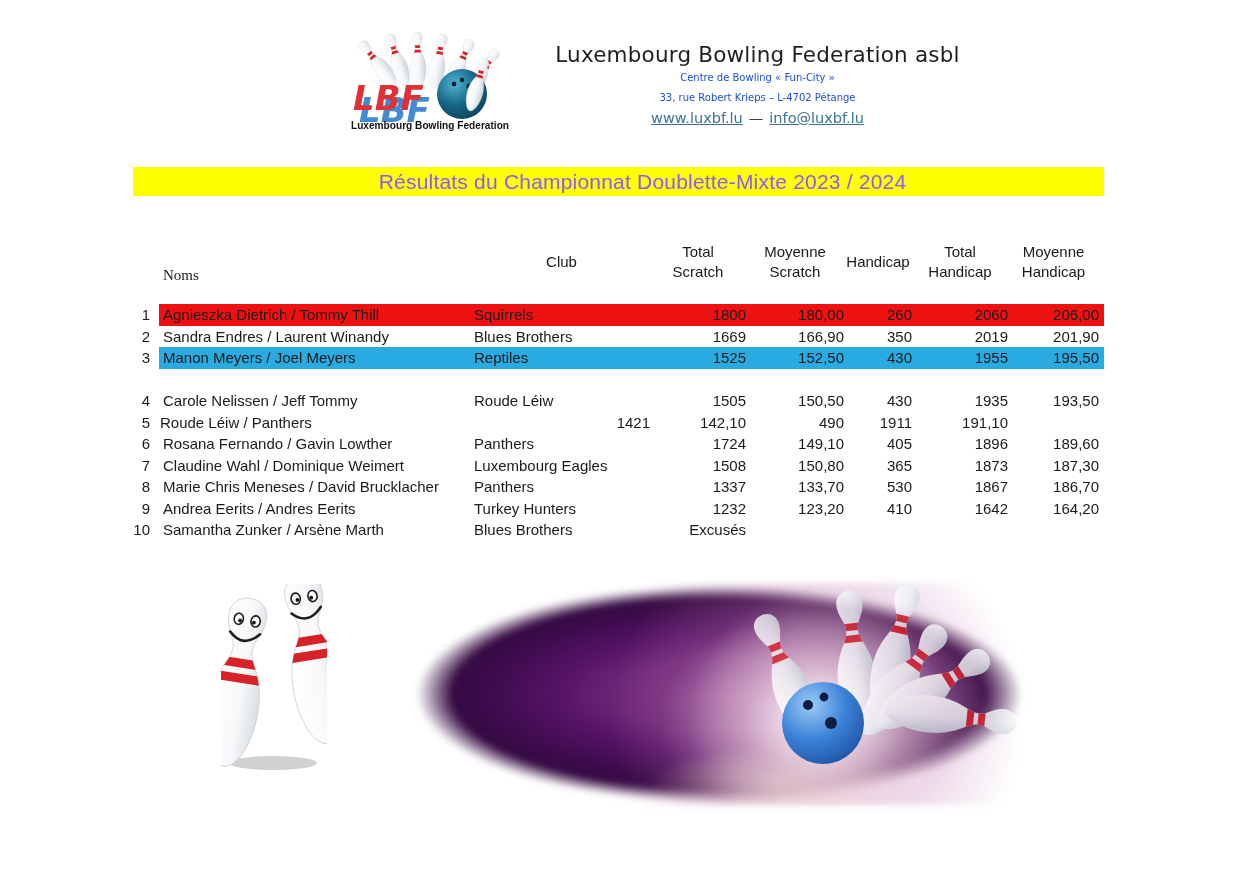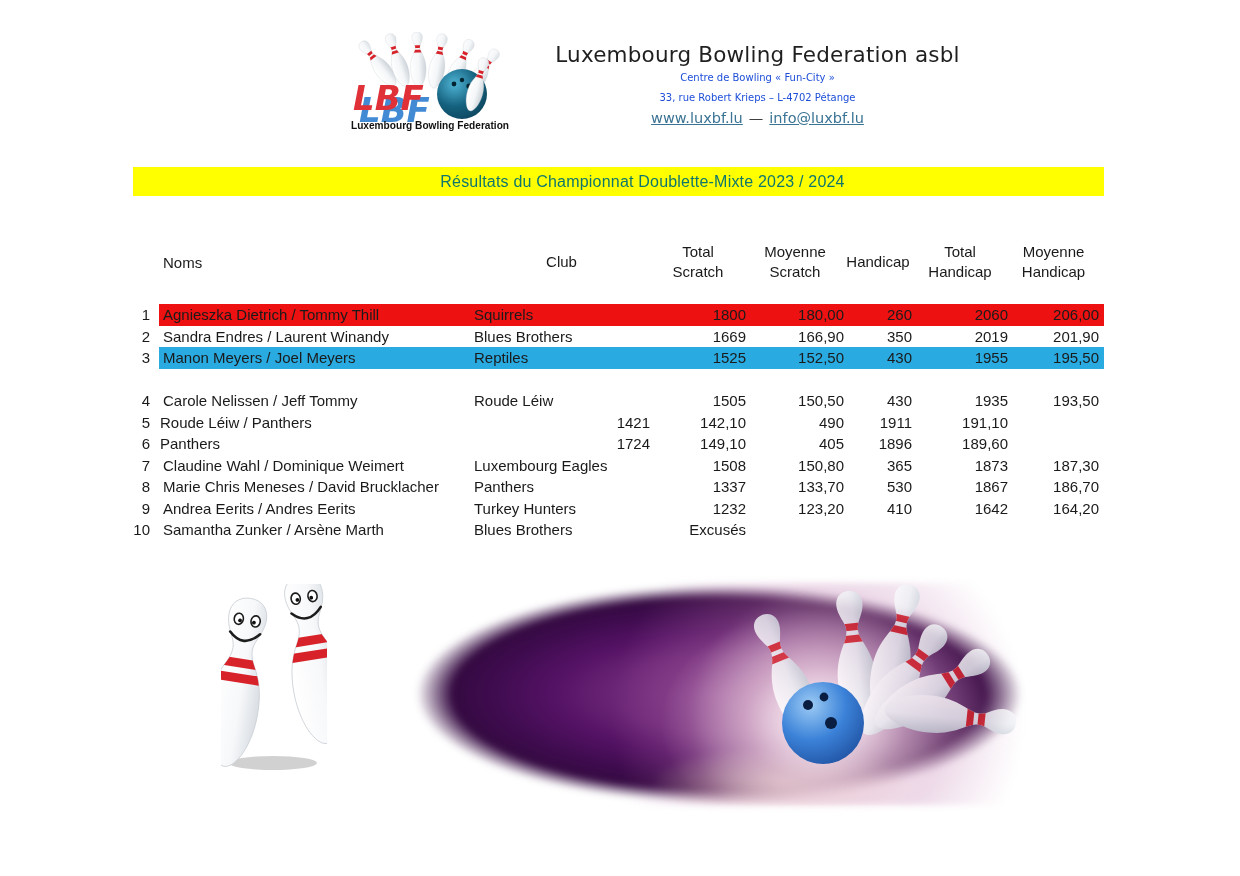--- a/index.html
+++ b/index.html
@@ -12,28 +12,28 @@
              font-family:"DejaVu Sans",sans-serif;color:#2b2b2b;}
   .head-title{font-size:21.5px;font-weight:normal;color:#1f1f1f;letter-spacing:.2px;line-height:26px;}
   .head-line{font-size:10px;line-height:20px;color:#1d4ed8;text-align:center;}
   .head-links{font-size:14.5px;line-height:21px;}
   .head-links a{color:#3a7394;text-decoration:underline;cursor:pointer;}
   .head-links .dash{color:#3f3f3f;margin:0 6px;}
 
   
   .banner{position:absolute;left:133px;top:167px;width:971px;height:29px;background:#FFFF00;
           display:flex;align-items:center;justify-content:center;}
-  .banner span{font-size:16px;color:#0f766e;letter-spacing:.2px;margin-left:48px;}
+  .banner span{font-size:21px;color:#8b5cf6;letter-spacing:.2px;margin-left:48px;}
 
   
   .grid-cols{display:grid;grid-template-columns:26px 314px 177px 96px 98px 68px 96px 91px 6px;}
   .thead{position:absolute;left:133px;top:239px;width:972px;height:46px;font-size:15px;}
   .th{display:flex;flex-direction:column;justify-content:center;align-items:center;
       text-align:center;line-height:20px;}
-  .th.noms{justify-content:center;align-items:flex-start;padding:2px 0 0 4px;}
+  .th.noms{justify-content:flex-end;align-items:flex-start;padding:2px 0 0 4px;font-family:Liberation Serif, serif;}
 
   .tbody{position:absolute;left:133px;top:304px;width:972px;font-size:15px;}
   .t-row{position:relative;height:21.5px;}
   .t-row.hl::before{content:"";position:absolute;left:26px;right:1px;top:0;bottom:0;background:var(--hl);}
   .t-row .c{position:relative;z-index:1;line-height:21.5px;white-space:nowrap;overflow:hidden;}
   .c.rank{text-align:right;padding-right:9px;}
   .c.name{padding-left:4px;}
   .c.club{padding-left:1px;}
   .c.num{text-align:right;}
   .row-gap{height:21.5px;}
@@ -208,20 +208,21 @@
       <div class="c num">1421</div>
       <div class="c num">142,10</div>
       <div class="c num">490</div>
       <div class="c num">1911</div>
       <div class="c num">191,10</div>
       <div class="c"></div>
     </div>
 
     <div class="t-row grid-cols">
       <div class="c rank">6</div>
+      <div class="c name">Rosana Fernando / Gavin Lowther</div>
       <div class="c club">Panthers</div>
       <div class="c num">1724</div>
       <div class="c num">149,10</div>
       <div class="c num">405</div>
       <div class="c num">1896</div>
       <div class="c num">189,60</div>
       <div class="c"></div>
     </div>
 
     <div class="t-row grid-cols">

